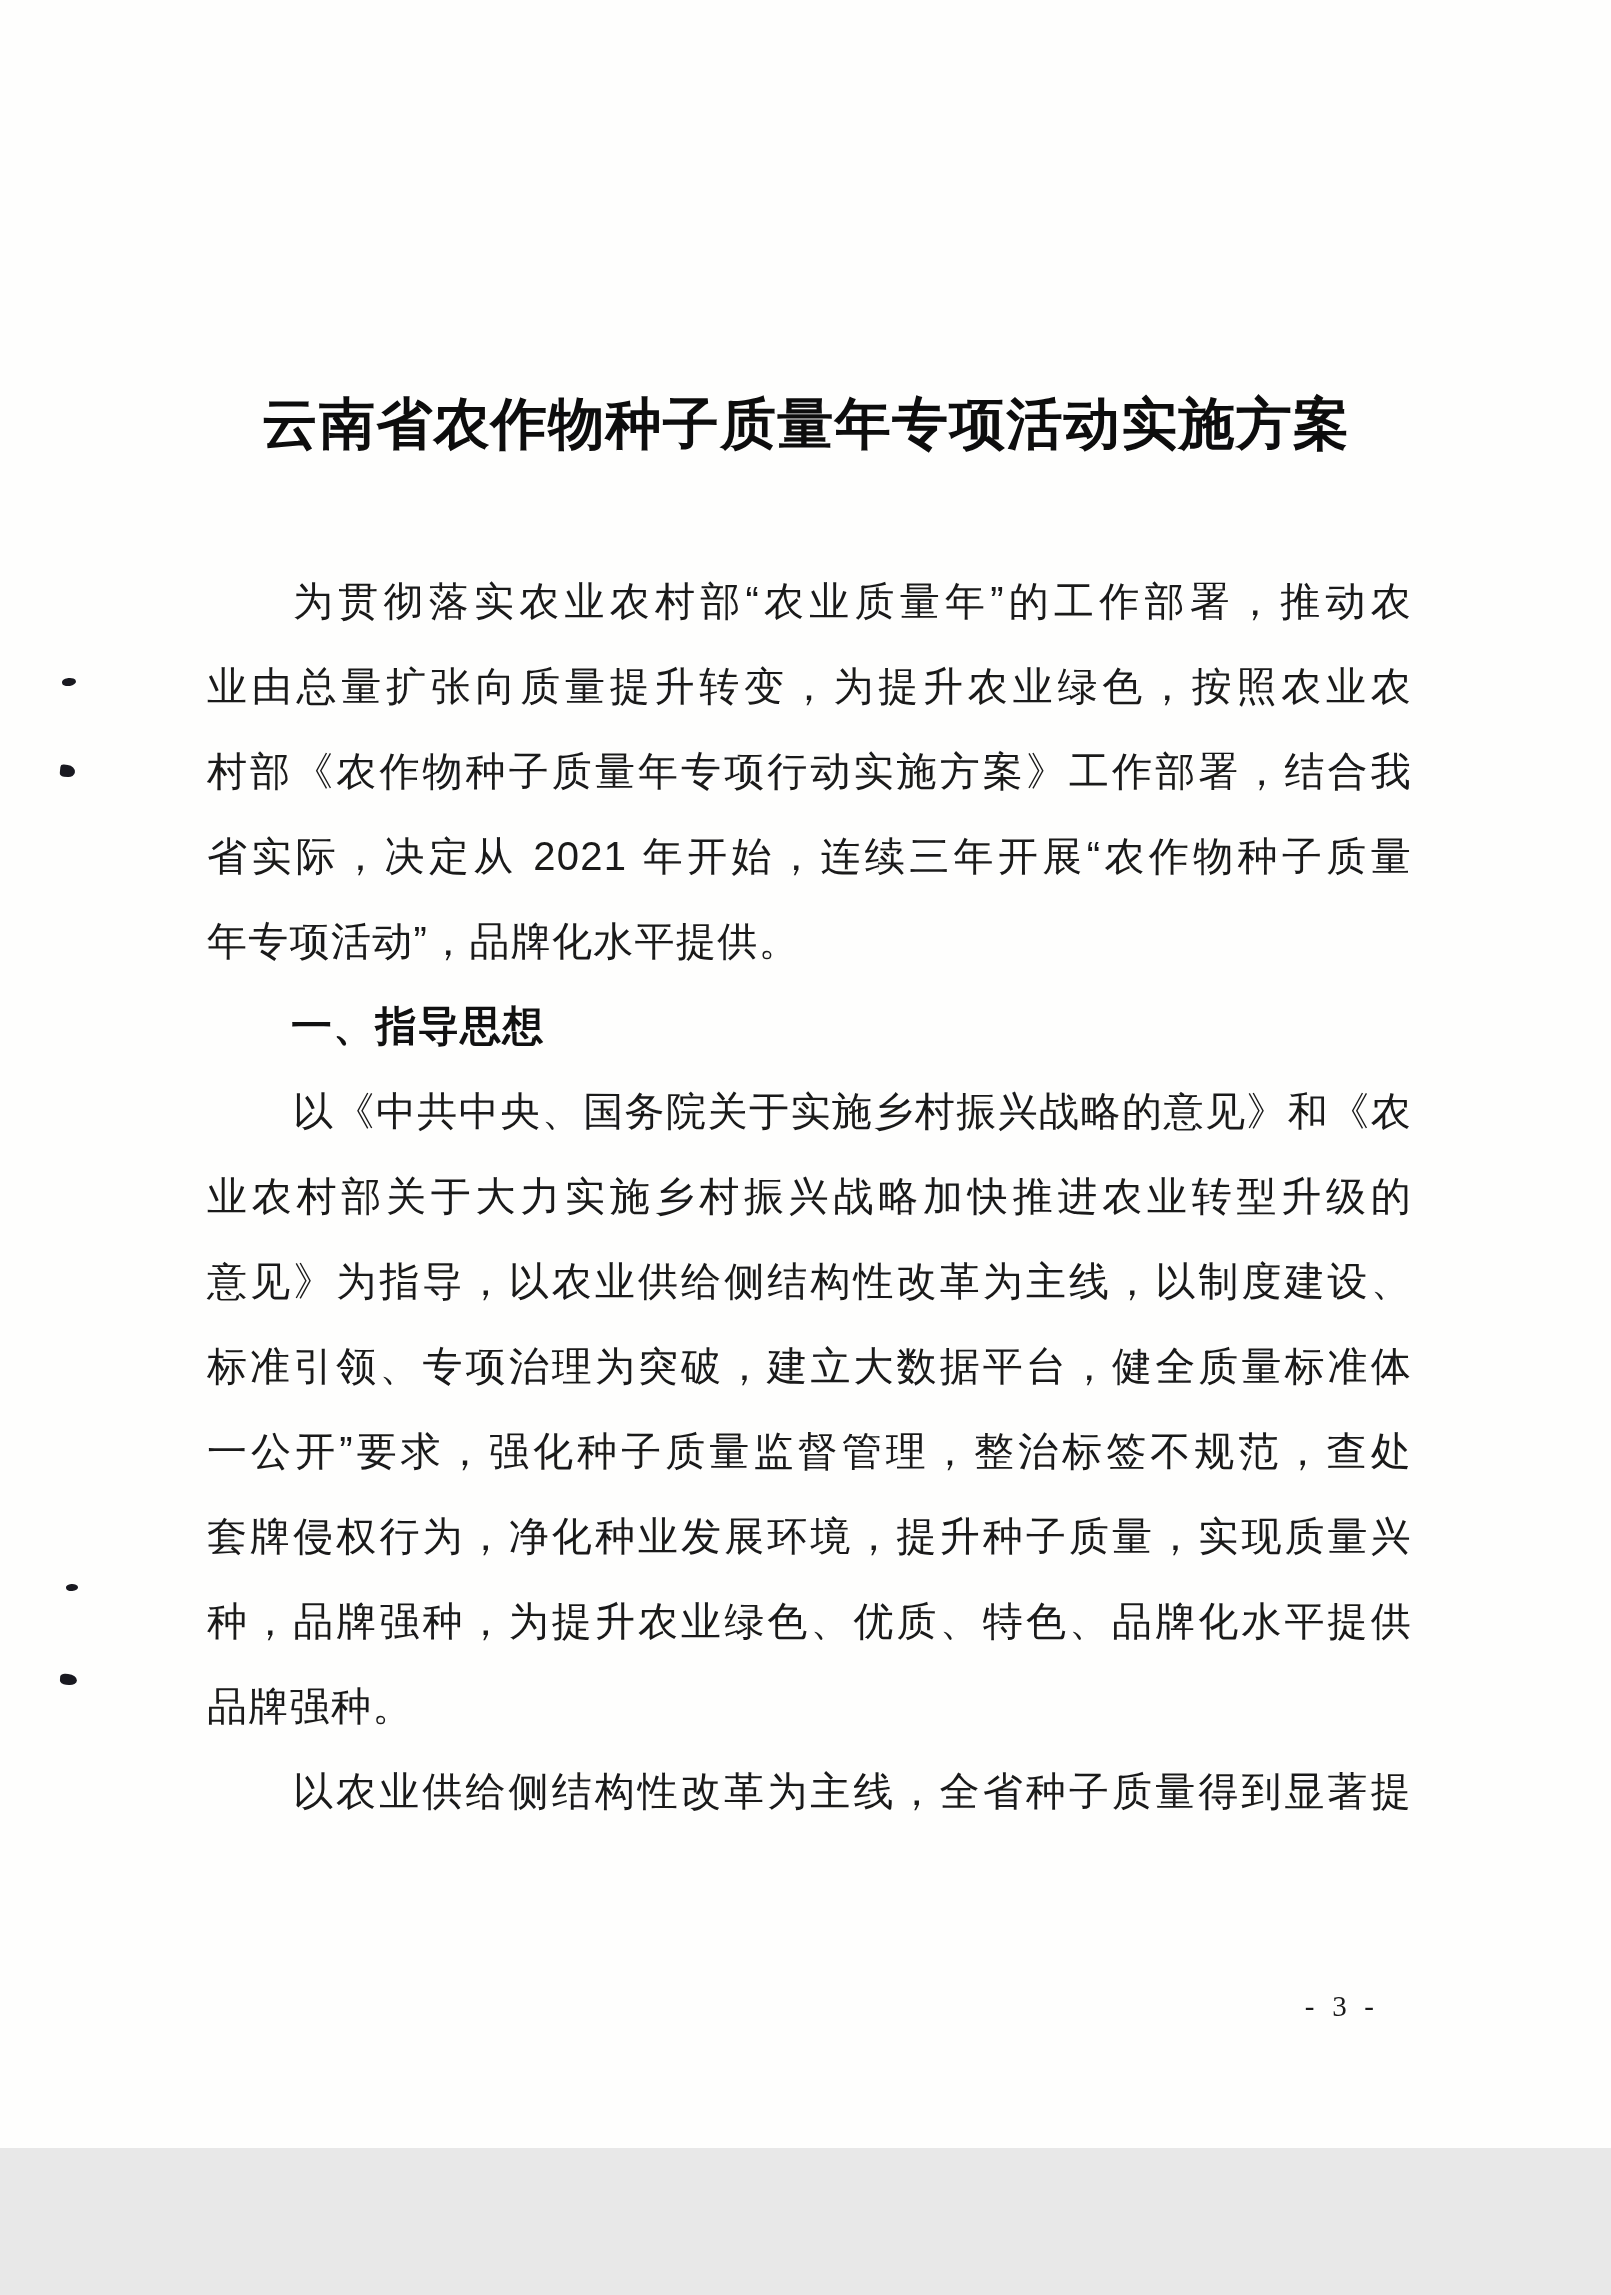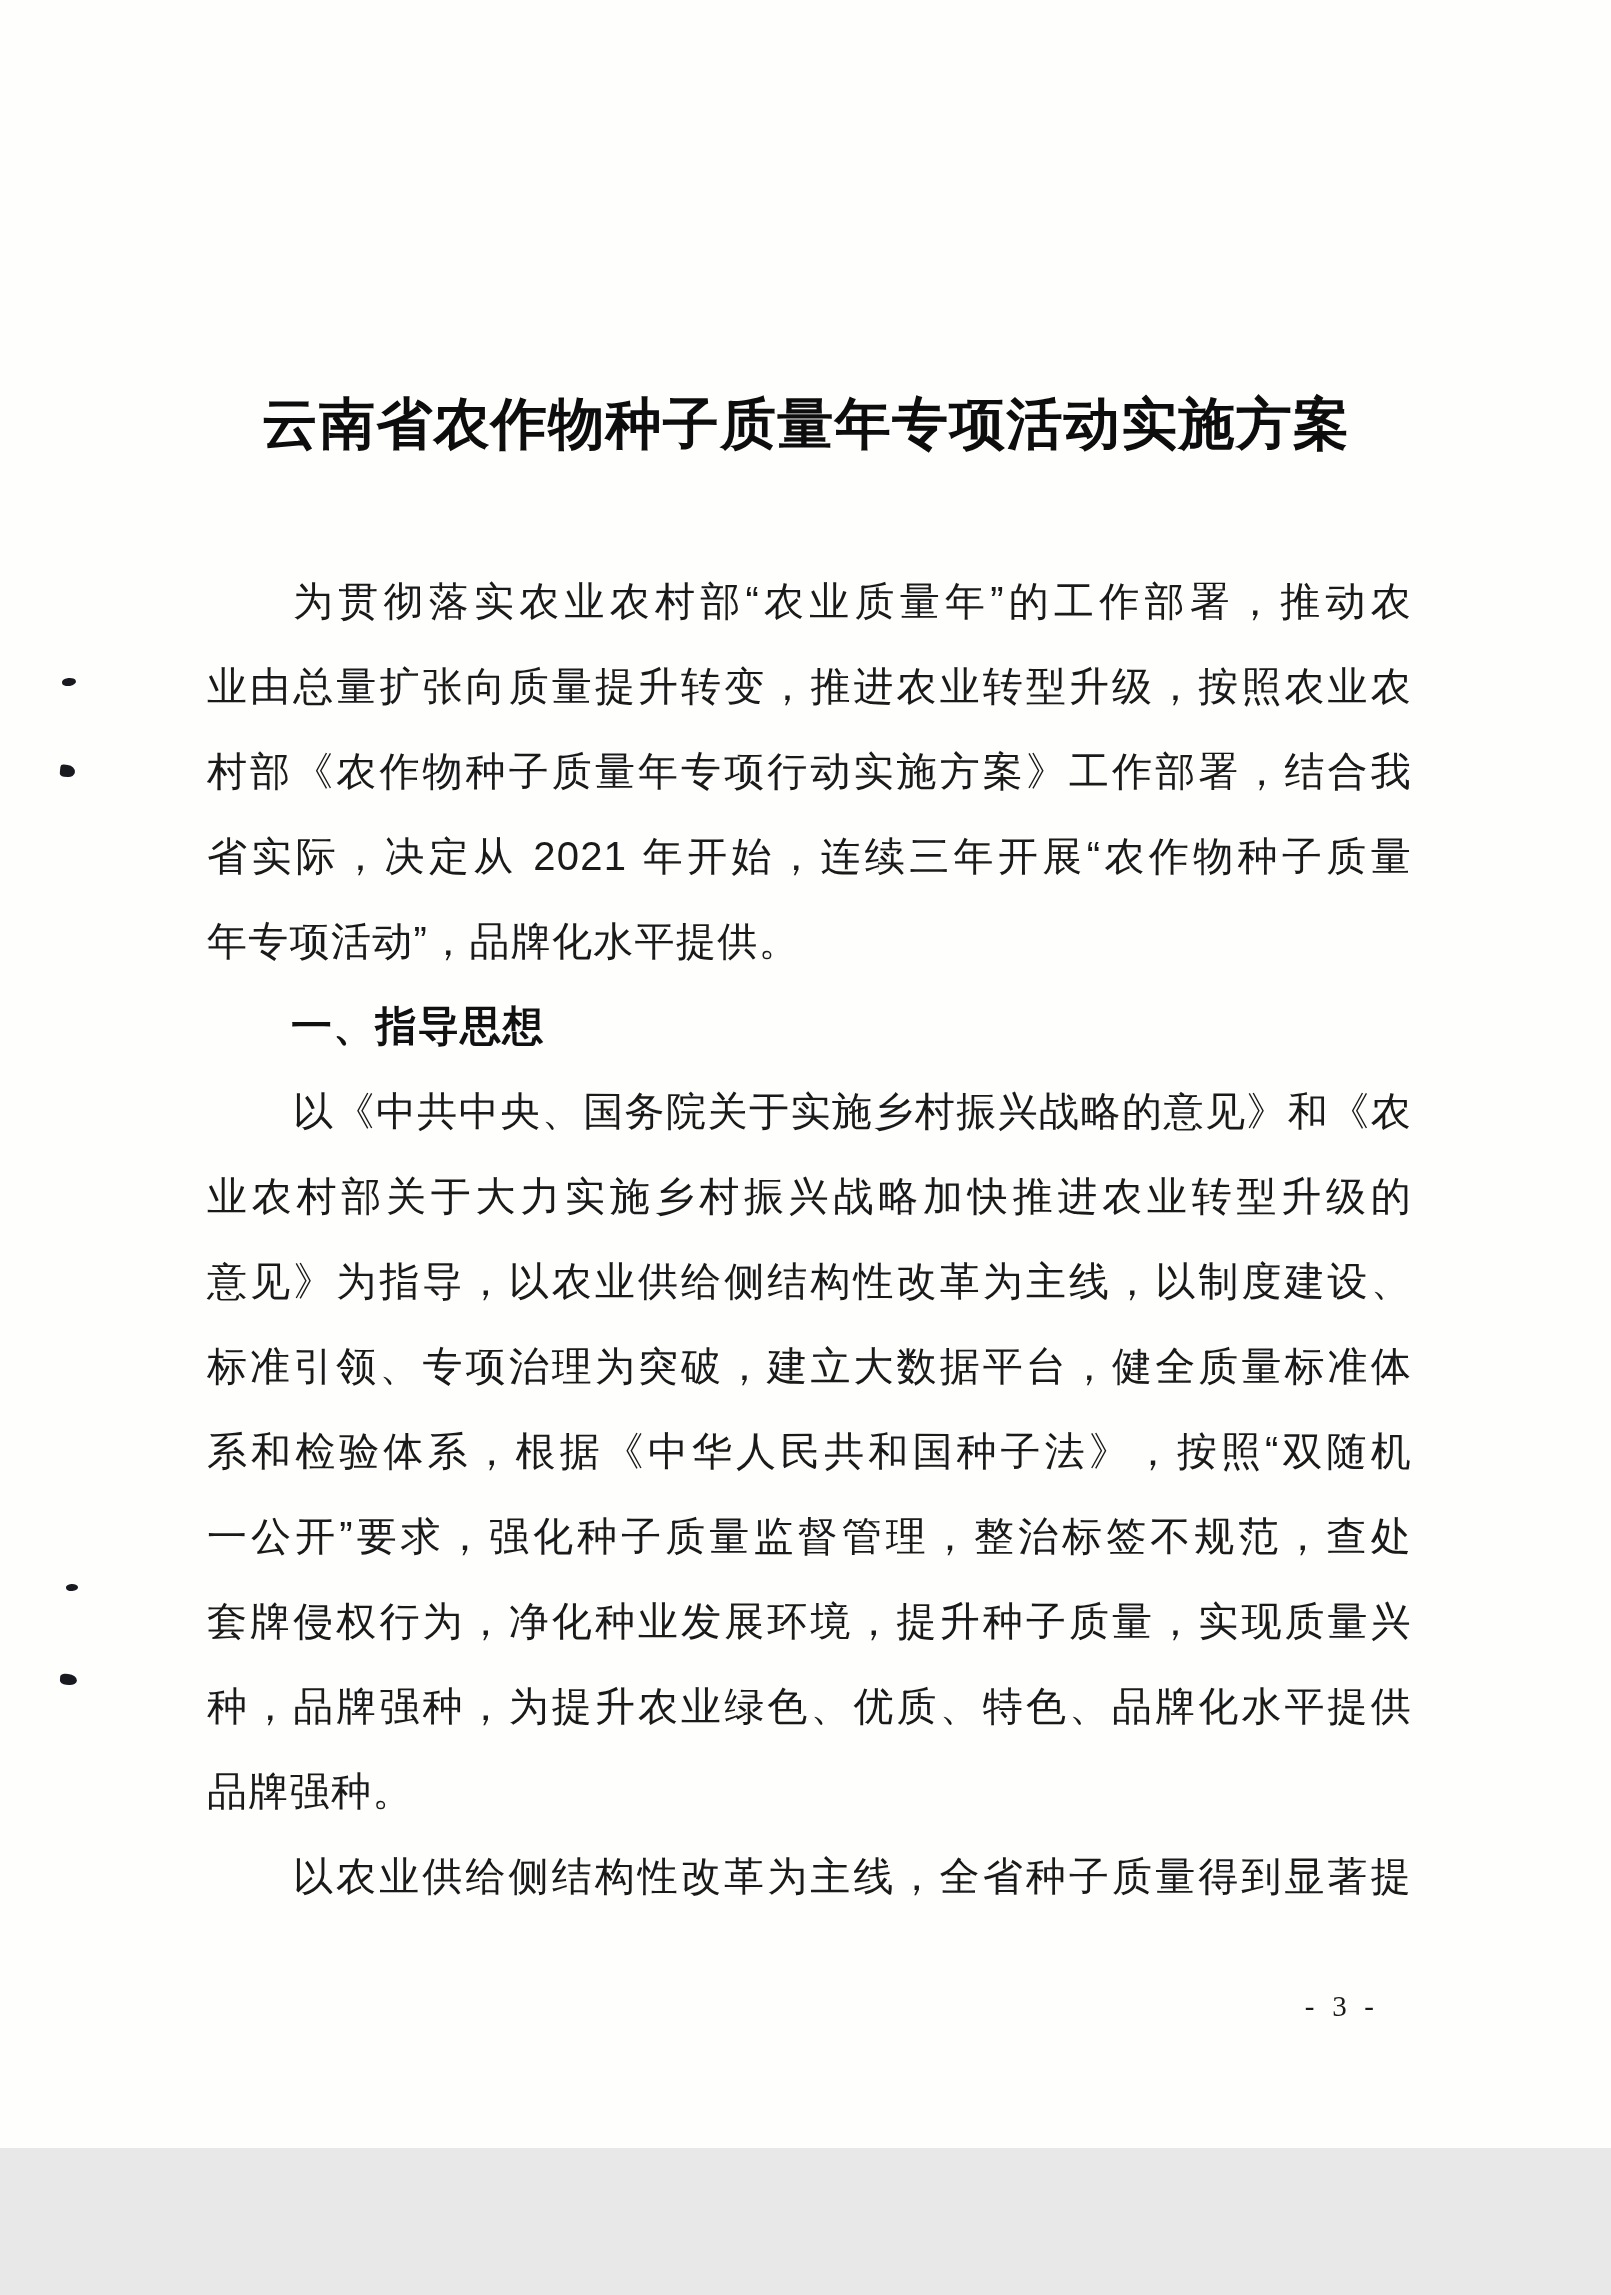--- a/index.html
+++ b/index.html
@@ -81,32 +81,31 @@
 </head>
 <body>
 
 <div class="page">
 
   <h1 class="doc-title">云南省农作物种子质量年专项活动实施方案</h1>
 
   <div class="doc-body">
 
     <div class="line indent justify">为贯彻落实农业农村部“农业质量年”的工作部署，推动农</div>
-    <div class="line justify">业由总量扩张向质量提升转变，推进农业转型升级，按照农业农</div>
+    <div class="line justify">业由总量扩张向质量提升转变，为提升农业绿色，按照农业农</div>
     <div class="line justify">村部《农作物种子质量年专项行动实施方案》工作部署，结合我</div>
     <div class="line justify">省实际，决定从 2021 年开始，连续三年开展“农作物种子质量</div>
     <div class="line">年专项活动”，品牌化水平提供。</div>
 
     <div class="line heading">一、指导思想</div>
 
     <div class="line indent justify">以《中共中央、国务院关于实施乡村振兴战略的意见》和《农</div>
     <div class="line justify">业农村部关于大力实施乡村振兴战略加快推进农业转型升级的</div>
     <div class="line justify">意见》为指导，以农业供给侧结构性改革为主线，以制度建设、</div>
     <div class="line justify">标准引领、专项治理为突破，建立大数据平台，健全质量标准体</div>
-    <div class="line justify">系和检验体系，根据《中华人民共和国种子法》，按照“双随机</div>
     <div class="line justify">一公开”要求，强化种子质量监督管理，整治标签不规范，查处</div>
     <div class="line justify">套牌侵权行为，净化种业发展环境，提升种子质量，实现质量兴</div>
     <div class="line justify">种，品牌强种，为提升农业绿色、优质、特色、品牌化水平提供</div>
     <div class="line">品牌强种。</div>
 
 
     <div class="line indent justify">以农业供给侧结构性改革为主线，全省种子质量得到显著提</div>
 
   </div>
 

